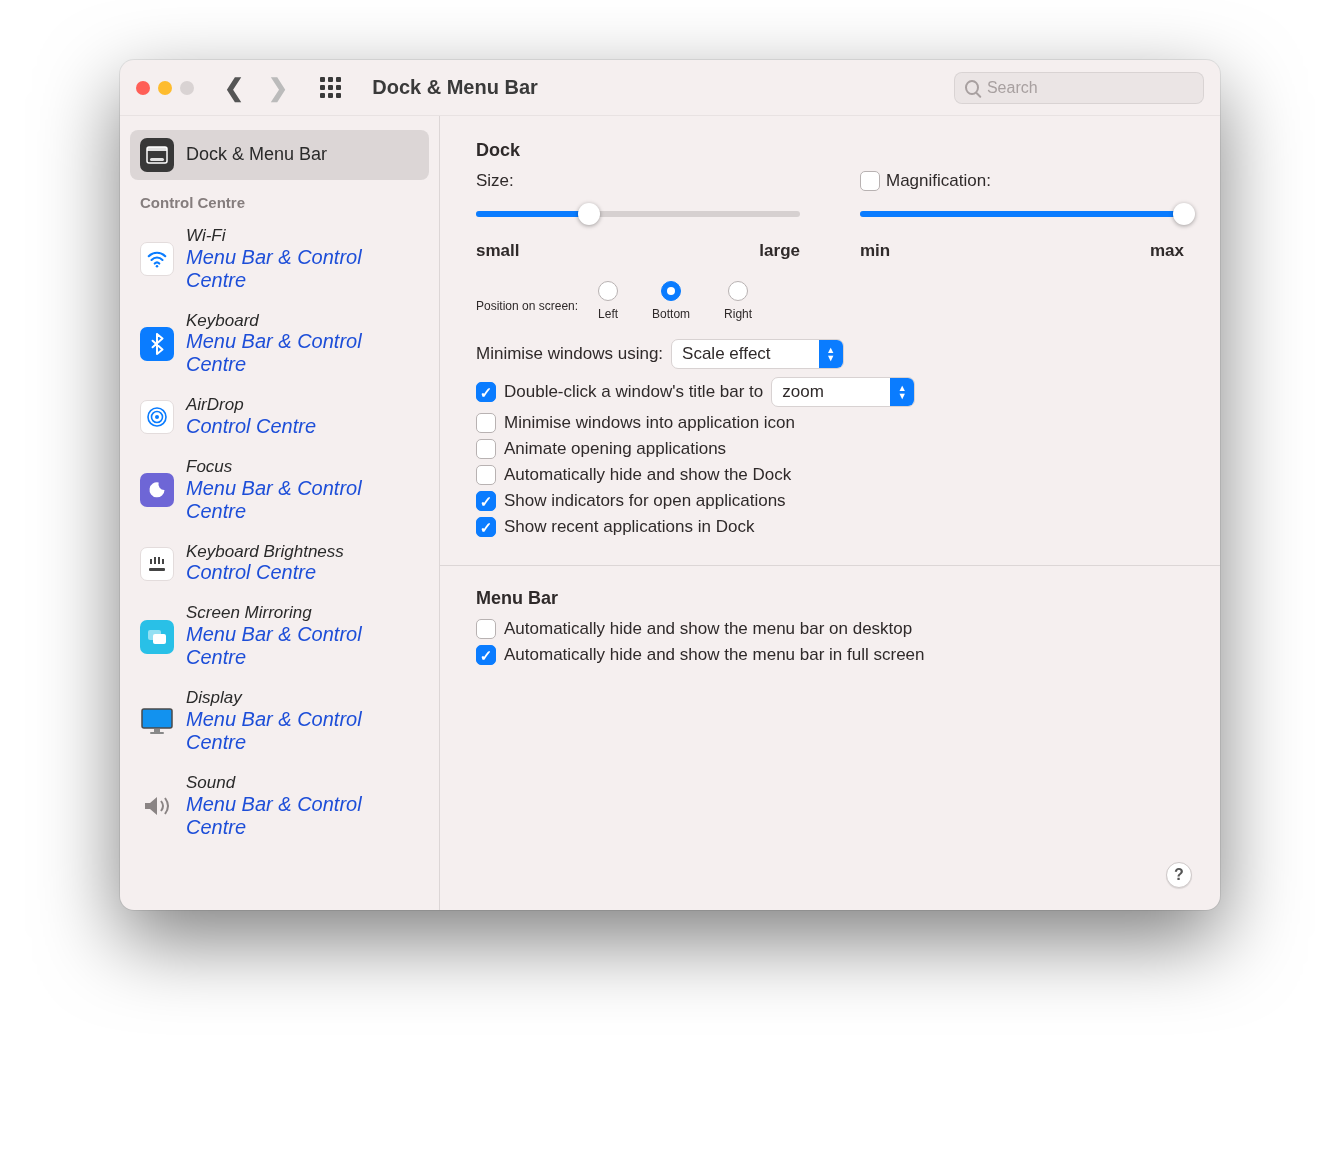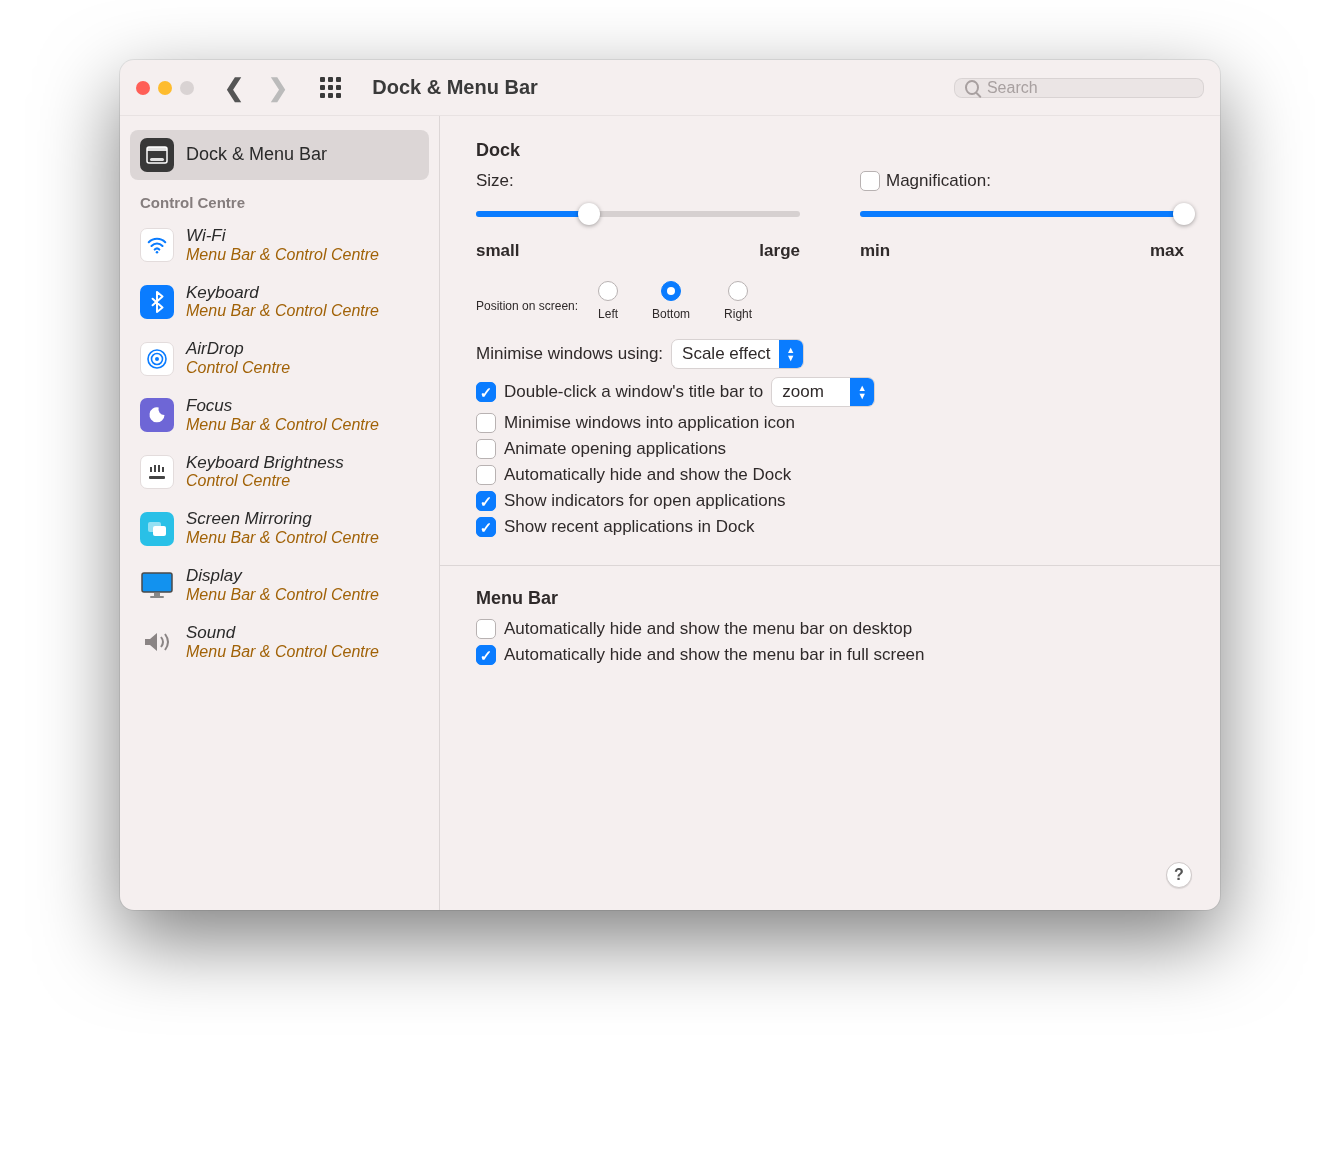--- a/index.html
+++ b/index.html
@@ -49,21 +49,21 @@
     margin-right: 20px;
   }
   .grid-icon span { background: #3a3a3a; border-radius: 1px; }
   .window-title { font-size: 20px; font-weight: 700; color: #3a3a3a; flex: 0 0 auto; }
   .spacer { flex: 1; }
   .search {
     display: flex; align-items: center;
     background: rgba(0,0,0,0.04);
     border: 1px solid rgba(0,0,0,0.08);
     border-radius: 8px;
-    height: 20px; width: 250px;
+    height: 32px; width: 250px;
     padding: 0 10px; gap: 8px;
     color: #999;
   }
   .search input {
     border: none; background: transparent; outline: none;
     font-size: 16px; color: #555; width: 100%;
   }
   .search input::placeholder { color: #a8a0a0; }
   
   .body { flex: 1; display: flex; overflow: hidden; }
@@ -81,21 +81,21 @@
     cursor: default;
   }
   .sidebar-item.selected { background: rgba(0,0,0,0.10); }
   .side-icon {
     width: 34px; height: 34px; border-radius: 7px;
     display: flex; align-items: center; justify-content: center;
     flex-shrink: 0;
   }
   .side-text { display: flex; flex-direction: column; }
   .side-title { font-size: 17px; color: #2a2a2a; line-height: 1.1; }
-  .side-sub { font-size: 16px; color: #a16207; }
+  .side-sub { font-size: 20px; color: #1d4ed8; }
   .sidebar-header {
     font-size: 15px; font-weight: 700; color: #857d7d;
     padding: 14px 10px 6px 10px;
   }
   .sidebar-group-item {
     display: flex; align-items: center;
     padding: 10px 10px; gap: 12px; font-style: italic;
   }
   
   .content {
@@ -143,20 +143,21 @@
   .radio.selected { border-color: #0a7cff; background: #0a7cff; }
   .radio.selected::after {
     content: ""; position: absolute; inset: 5px; border-radius: 50%; background: #fff;
   }
   
   .select {
     display: inline-flex; align-items: center;
     background: #fff; border: 1px solid #d8d2d2; border-radius: 7px;
     height: 30px; padding: 0 0 0 10px; font-size: 17px;
     overflow: hidden;
+    gap: 40px;
   }
   .select .caps {
     width: 24px; height: 100%;
     background: #0a7cff; color: #fff;
     display: flex; flex-direction: column; align-items: center; justify-content: center;
     font-size: 9px; line-height: 8px; margin-left: 8px;
   }
   .opt-line { display: flex; align-items: center; gap: 8px; font-size: 17px; margin: 6px 0; }
   .divider { height: 1px; background: rgba(0,0,0,0.1); margin: 28px -36px 22px -36px; }
   .help-btn {

